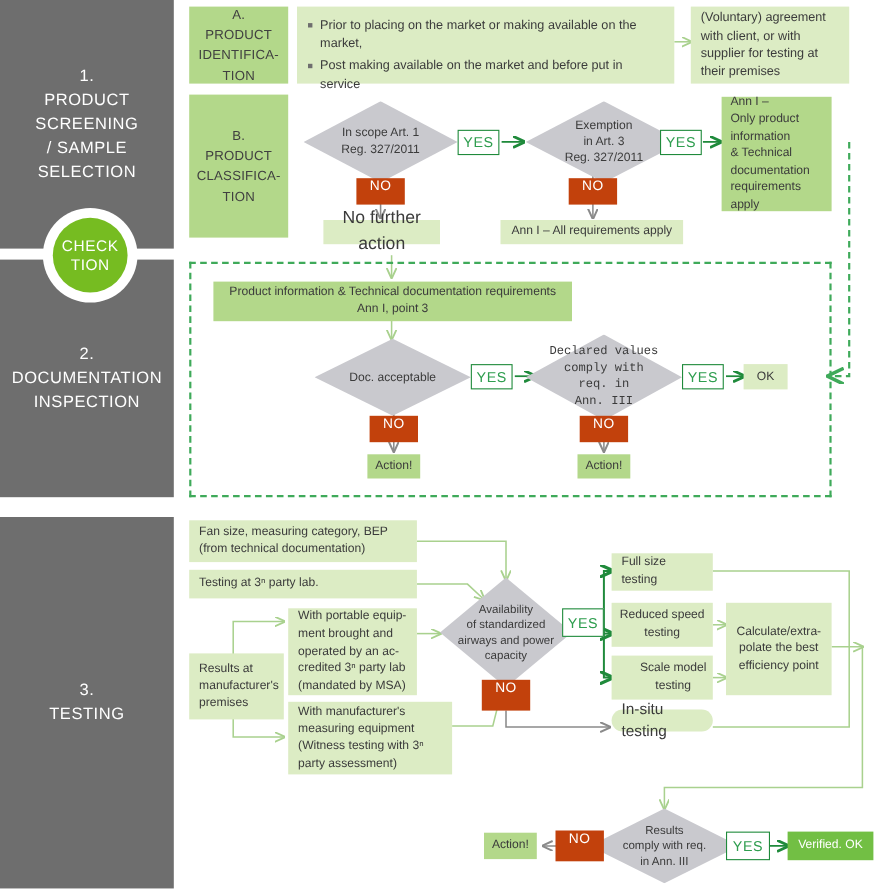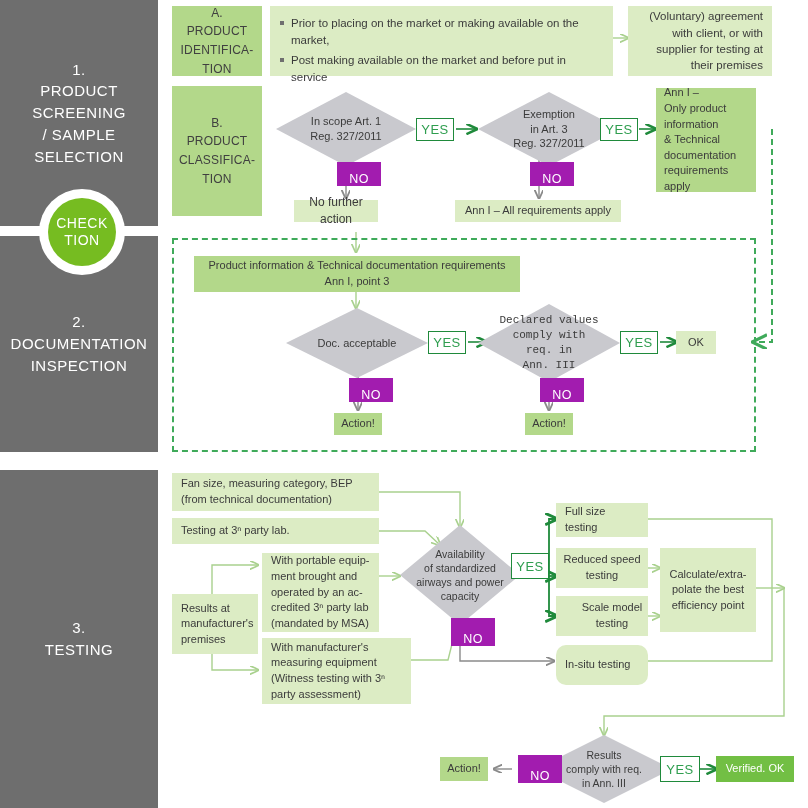--- a/index.html
+++ b/index.html
@@ -61,22 +61,22 @@
     font-size:11px;color:#3b3b3b;line-height:1.35;
   }
 
   
   .yes{
     border:1.5px solid #1f8a3b;background:#ffffff;color:#2f9e4f;
     font-size:13px;display:flex;align-items:center;justify-content:center;
     letter-spacing:.5px;
   }
   .no{
-    background:#a21caf;color:#ffffff;font-size:12.5px;
-    display:flex;align-items:flex-end;justify-content:center;letter-spacing:.5px;margin-left:13px;
+    background:#c2410c;color:#ffffff;font-size:12.5px;
+    display:flex;align-items:flex-start;justify-content:center;letter-spacing:.5px;
   }
 
   
   .dashed-region{border:2px dashed #3faa5a;}
 
   svg.over{position:absolute;left:0;top:0;width:808px;height:808px;pointer-events:none;}
 </style>
 </head>
 <body>
 
@@ -207,41 +207,41 @@
 TION</span>
   </div>
 
   <div class="abs green-light" style="left:270px;top:6px;width:343px;height:70px;padding:7px 10px;">
     <div class="bullets">
       <div>Prior to placing on the market or making available on the market,</div>
       <div>Post making available on the market and before put in service</div>
     </div>
   </div>
 
-  <div class="abs green-light box left pad8" style="left:628px;top:6px;width:144px;height:70px;text-align:right;">
+  <div class="abs green-light box left pad8" style="left:628px;top:6px;width:144px;height:70px;">
     <div class="inner">(Voluntary) agreement with client, or with supplier for testing at their premises</div>
   </div>
 
   <div class="abs diamond" style="left:276px;top:92px;width:140px;height:74px;">
     <svg class="shape" viewBox="0 0 140 74" preserveAspectRatio="none">
       <polygon points="70,0 140,37 70,74 0,37" fill="#c9c9ce"></polygon>
     </svg>
     <div class="txt" style="white-space:pre-line;">In scope Art. 1
 Reg. 327/2011</div>
   </div>
 
   <div class="abs yes" style="left:416px;top:118px;width:38px;height:23px;">
     <span>YES</span>
   </div>
 
   <div class="abs no" style="left:324px;top:162px;width:44px;height:24px;">
     <span>NO</span>
   </div>
 
-  <div class="abs green-light box center" style="left:294px;top:200px;width:84px;height:22px;font-size:12px;">
+  <div class="abs green-light box center" style="left:294px;top:200px;width:106px;height:22px;font-size:16px;">
     <div class="inner">No further action</div>
   </div>
 
   <div class="abs diamond" style="left:478px;top:92px;width:142px;height:74px;">
     <svg class="shape" viewBox="0 0 142 74" preserveAspectRatio="none">
       <polygon points="71,0 142,37 71,74 0,37" fill="#c9c9ce"></polygon>
     </svg>
     <div class="txt" style="white-space:pre-line;">Exemption
 in Art. 3
 Reg. 327/2011</div>
@@ -375,21 +375,21 @@
   <div class="abs green-light box center" style="left:556px;top:548px;width:92px;height:40px;font-size:11px;">
     <div class="inner" style="white-space:pre-line;">Reduced speed
 testing</div>
   </div>
 
   <div class="abs green-light box center" style="left:556px;top:596px;width:92px;height:40px;font-size:11px;">
     <div class="inner" style="white-space:pre-line;padding-left:20px;">Scale model
 testing</div>
   </div>
 
-  <div class="abs green-light box left pad8" style="left:556px;top:645px;width:92px;height:40px;font-size:11px;border-radius:10px;">
+  <div class="abs green-light box left pad8" style="left:556px;top:645px;width:92px;height:20px;font-size:14px;border-radius:10px;">
     <div class="inner">In-situ testing</div>
   </div>
 
   <div class="abs green-light box center" style="left:660px;top:548px;width:96px;height:84px;font-size:11px;">
     <div class="inner" style="white-space:pre-line;">Calculate/extra-
 polate the best
 efficiency point</div>
   </div>
 
   <div class="abs diamond" style="left:536px;top:735px;width:136px;height:68px;">

